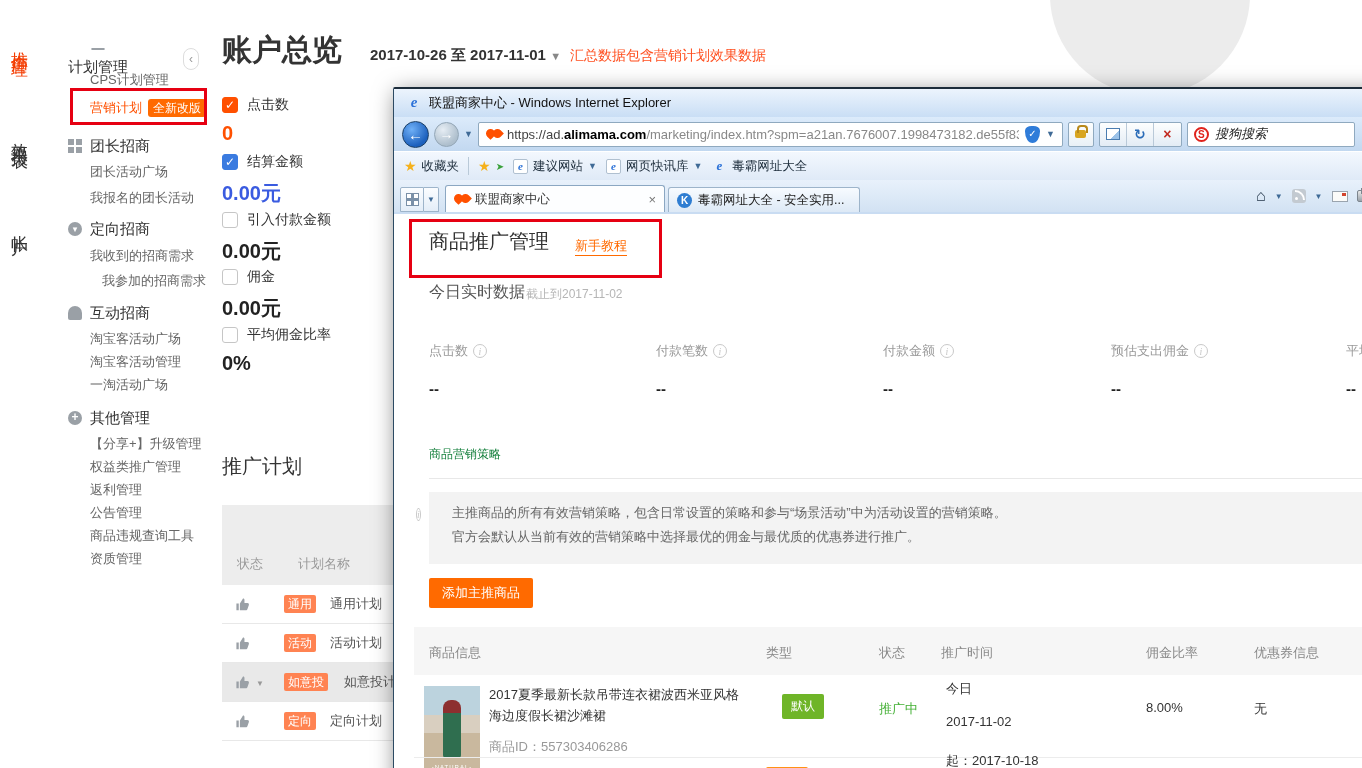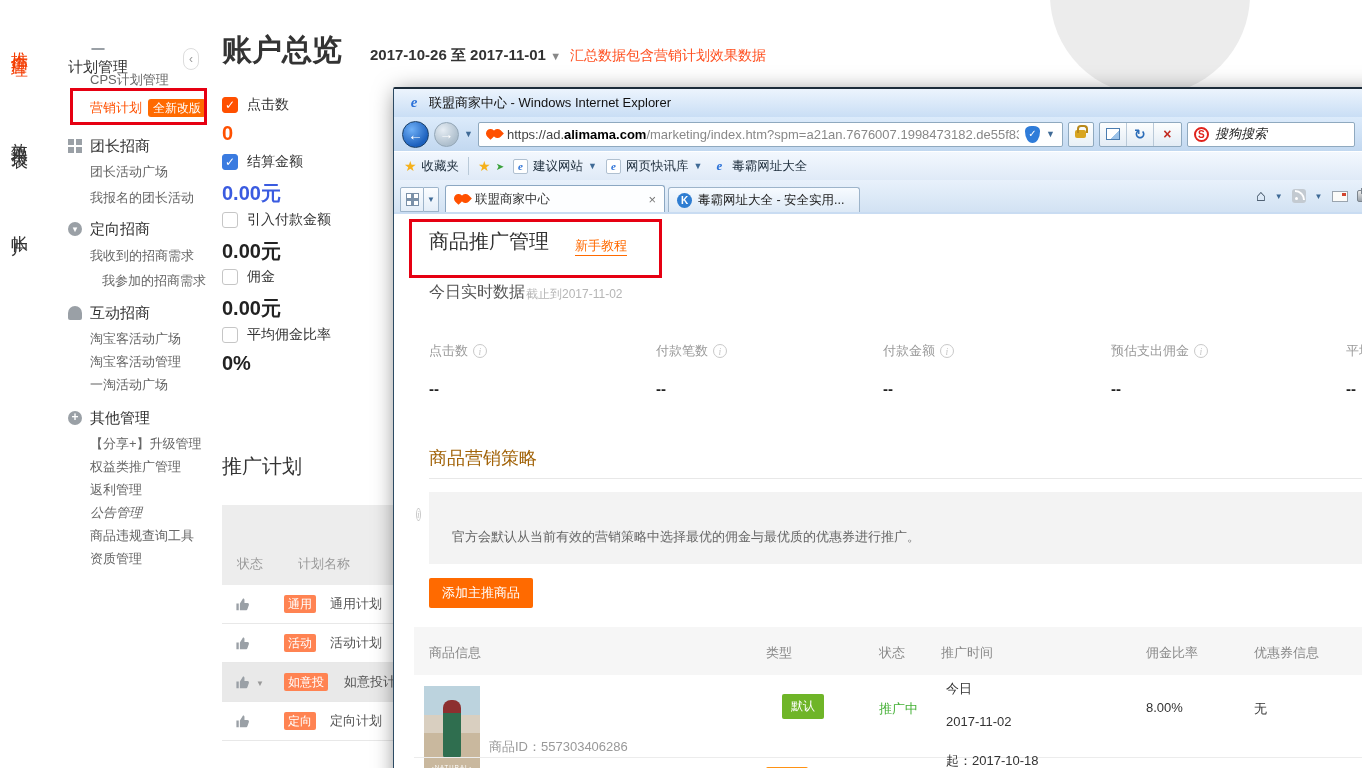--- a/index.html
+++ b/index.html
@@ -190,21 +190,21 @@
   .pg-title { left:35px; top:14px; font-size:20px; color:#333; }
   .pg-tut { left:181px; top:23px; font-size:13px; color:#ff6a00;
             border-bottom:1px solid #ff6a00; cursor:pointer; }
   .today-t { left:35px; top:68px; font-size:16px; color:#555; }
   .today-asof { left:132px; top:72px; font-size:12px; color:#b5b5b5; }
   .tm-label { top:128px; font-size:13px; color:#999; display:flex; gap:5px; align-items:center; }
   .info-i { width:14px; height:14px; border:1px solid #c9c9c9; border-radius:50%;
             color:#c9c9c9; font-size:10px; text-align:center; line-height:13px;
             font-family:"Liberation Serif",serif; font-style:italic; }
   .tm-val { top:166px; font-size:15px; font-weight:bold; color:#222; }
-  .strat-t { left:35px; top:232px; font-size:18px; color:#a16207; }
+  .strat-t { left:35px; top:232px; font-size:12px; color:#15803d; }
   .strat-hr { left:35px; top:264px; right:0; height:1px; background:#e8e8e8; }
   .infobox { left:35px; top:278px; right:-2px; height:72px; background:#f3f3f3; }
   .info-l1 { left:58px; top:290px; font-size:13px; color:#666; }
   .info-l2 { left:58px; top:314px; font-size:13px; color:#666; }
   .infobox-i { left:22px; top:290px; }
   .add-btn { left:35px; top:364px; width:104px; height:30px; background:#ff6a00; color:#fff;
              font-size:13px; text-align:center; line-height:30px; border-radius:2px;
              cursor:pointer; }
   .thead { left:20px; top:413px; right:-2px; height:48px; background:#f6f6f6; }
   .th { top:430px; font-size:13px; color:#888; }
@@ -286,21 +286,21 @@
   </div>
   <div class="abs sub" style="top:434px;">
       <span>【分享+】升级管理</span>
     </div>
   <div class="abs sub" style="top:457px;">
       <span>权益类推广管理</span>
     </div>
   <div class="abs sub" style="top:480px;">
       <span>返利管理</span>
     </div>
-  <div class="abs sub" style="top:503px;font-style:italic;">
+  <div class="abs sub" style="top:503px;">
       <span>公告管理</span>
     </div>
   <div class="abs sub" style="top:526px;">
       <span>商品违规查询工具</span>
     </div>
   <div class="abs sub" style="top:549px;">
       <span>资质管理</span>
     </div>
 </div>
 <div class="abs collapse-pill">‹</div>
@@ -492,35 +492,37 @@
     <div class="c-abs tm-val" style="left:717px;">--</div>
     <div class="c-abs tm-label" style="left:952px;">
         <span>平均佣金比率</span>
       </div>
     <div class="c-abs tm-val" style="left:952px;">--</div>
 
     <div class="c-abs strat-t">商品营销策略</div>
     <div class="c-abs strat-hr"></div>
     <div class="c-abs infobox"></div>
     <div class="c-abs infobox-i"><span class="info-i">i</span></div>
+    <div class="c-abs info-l1">主推商品的所有有效营销策略，包含日常设置的策略和参与“场景活动”中为活动设置的营销策略。</div>
     <div class="c-abs info-l2">官方会默认从当前有效的营销策略中选择最优的佣金与最优质的优惠券进行推广。</div>
     <div class="c-abs add-btn">添加主推商品</div>
 
     <div class="c-abs thead"></div>
     <div class="c-abs th" style="left:35px;">商品信息</div>
     <div class="c-abs th" style="left:372px;">类型</div>
     <div class="c-abs th" style="left:485px;">状态</div>
     <div class="c-abs th" style="left:547px;">推广时间</div>
     <div class="c-abs th" style="left:752px;">佣金比率</div>
     <div class="c-abs th" style="left:860px;">优惠券信息</div>
 
     <div class="c-abs prod-img">
       <span class="dress"></span>
       <span class="cap">-NATURAL-</span>
     </div>
+    <div class="c-abs prod-title">2017夏季最新长款吊带连衣裙波西米亚风格海边度假长裙沙滩裙</div>
     <div class="c-abs prod-id">商品ID：557303406286</div>
     <div class="c-abs tbadge green" style="left:388px;top:480px;">默认</div>
     <div class="c-abs status-g" style="left:485px;top:486px;">推广中</div>
     <div class="c-abs cell" style="left:552px;top:466px;">今日</div>
     <div class="c-abs cell" style="left:552px;top:500px;">2017-11-02</div>
     <div class="c-abs cell" style="left:752px;top:486px;">8.00%</div>
     <div class="c-abs cell" style="left:860px;top:486px;">无</div>
     <div class="c-abs row-div" style="top:543px;"></div>
 
     <div class="c-abs tbadge orange" style="left:372px;top:553px;">日常</div>

